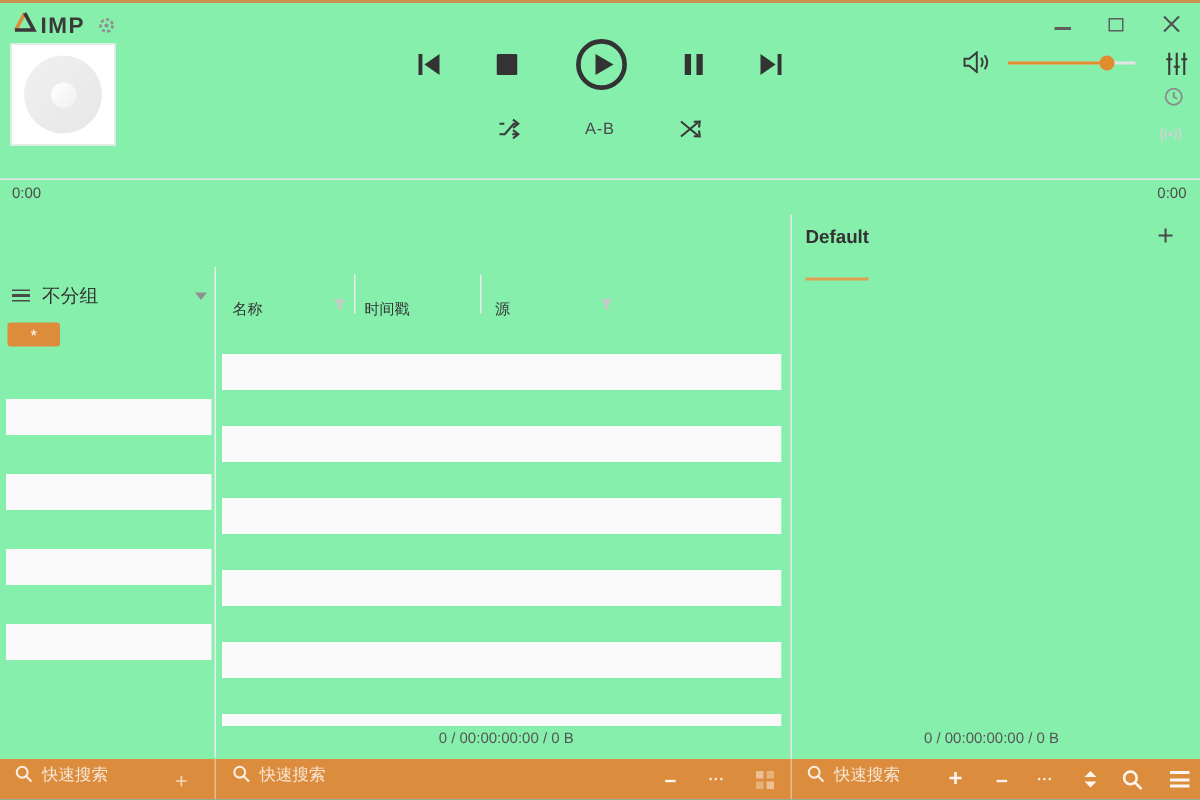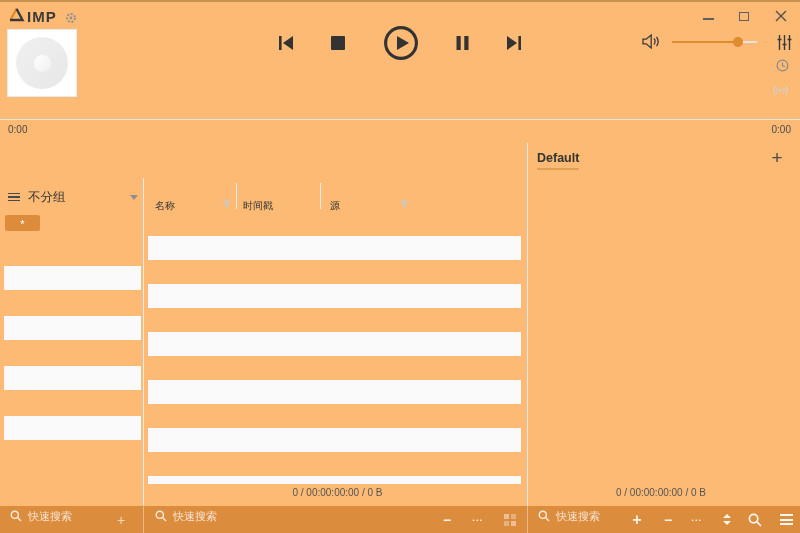--- a/index.html
+++ b/index.html
@@ -1,18 +1,18 @@
 <!DOCTYPE html>
 <html><head>
 <meta charset="utf-8">
 <style>
   * { margin:0; padding:0; box-sizing:border-box; }
   html,body { background:#888; }
   #app {
-    position:relative; width:800px; height:533px; background:#fdba74;
+    position:relative; width:800px; height:533px; background:#86efac;
     font-family:"Liberation Sans", sans-serif; overflow:hidden;
     -webkit-font-smoothing:antialiased;
   }
   .abs { position:absolute; }
 
   
   .top-border { left:0; top:0; width:800px; height:2px; background:#C9914F; }
   .logo { left:8px; top:7px; display:flex; align-items:center; gap:2px; cursor:default; }
   .logo-text { font-size:15px; font-weight:bold; color:#3a3a3a; letter-spacing:1px; }
   .gear { left:65px; top:10px; }
@@ -89,21 +89,21 @@
   
   .table-rows { left:148px; top:236px; width:373px; height:248px; overflow:hidden; }
   .table-stripe { height:24px; margin-bottom:24px; background:#fafafa; }
 
   .panel-status { top:487px; font-size:10px; color:#555; text-align:center; }
   .status-mid { left:148px; width:379px; }
   .status-right { left:530px; width:262px; }
 
   
   .pl-tab { left:537px; top:151px; position:absolute; font-size:12.5px; font-weight:600; color:#333;
-    padding-bottom:5px; cursor:pointer; }
+    padding-bottom:22px; cursor:pointer; }
   .pl-tab::after { content:""; position:absolute; left:0; bottom:0; height:2px; width:100%; background:#DFA053; }
   .pl-add { left:768px; top:146px; width:18px; height:24px; font-size:19px; font-weight:300; color:#4a4a4a;
     text-align:center; line-height:24px; cursor:pointer; }
 
   
   .bottom-bar { left:0; top:506px; width:800px; height:27px; background:#DC8C3D; }
   .bb { position:absolute; top:0; height:20px; display:flex; align-items:center;justify-content:flex-end; }
   .bb-divider { position:absolute; top:0; width:1px; height:27px; background:rgba(255,255,255,0.4); }
   .bb-search-text { font-size:11px; color:rgba(255,255,255,0.78); margin-left:6px; }
   .bb-btn { position:absolute; top:0; height:27px; display:flex; align-items:center; justify-content:center;
@@ -174,20 +174,39 @@
         </svg>
     </span>
     <span class="tbtn">
       <svg width="16" height="14" viewBox="0 0 16 14">
           <rect x="12.4" y="0" width="2.6" height="14" fill="#333"></rect>
           <polygon points="1,0 11,7 1,14" fill="#333"></polygon>
         </svg>
     </span>
   </div>
 
+  <div class="abs secondary">
+    <span class="tbtn">
+      <svg width="15" height="14" viewBox="0 0 15 14" fill="none" stroke="#3a3a3a" stroke-width="1.4">
+        <path d="M1 10.5 H4.5 L10.5 3.5 H12.5"></path>
+        <path d="M10 0.8 L13.5 3.5 L10 6.2"></path>
+        <path d="M1 3.5 H4.2 M9.5 10.5 H12.5"></path>
+        <path d="M10 7.8 L13.5 10.5 L10 13.2"></path>
+      </svg>
+    </span>
+    <span class="ab-label">A-B</span>
+    <span class="tbtn">
+      <svg width="15" height="14" viewBox="0 0 15 14" fill="none" stroke="#3a3a3a" stroke-width="1.4">
+        <path d="M1 2 L12.5 11.5"></path>
+          <path d="M9.5 11.8 L13.5 12 L13 8"></path>
+        <path d="M1 12 L12.5 2.5"></path>
+          <path d="M9.5 2.2 L13.5 2 L13 6"></path>
+      </svg>
+    </span>
+  </div>
 
   <div class="abs winbtn" style="left:700px">
     <span class="win-min-bar"></span>
   </div>
   <div class="abs winbtn" style="left:736px">
     <span class="win-max-box"></span>
   </div>
   <div class="abs winbtn" style="left:773px">
     <svg width="12" height="12" viewBox="0 0 12 12" stroke="#4f4f4f" stroke-width="1.4">
         <path d="M1 1 L11 11 M11 1 L1 11"></path>

